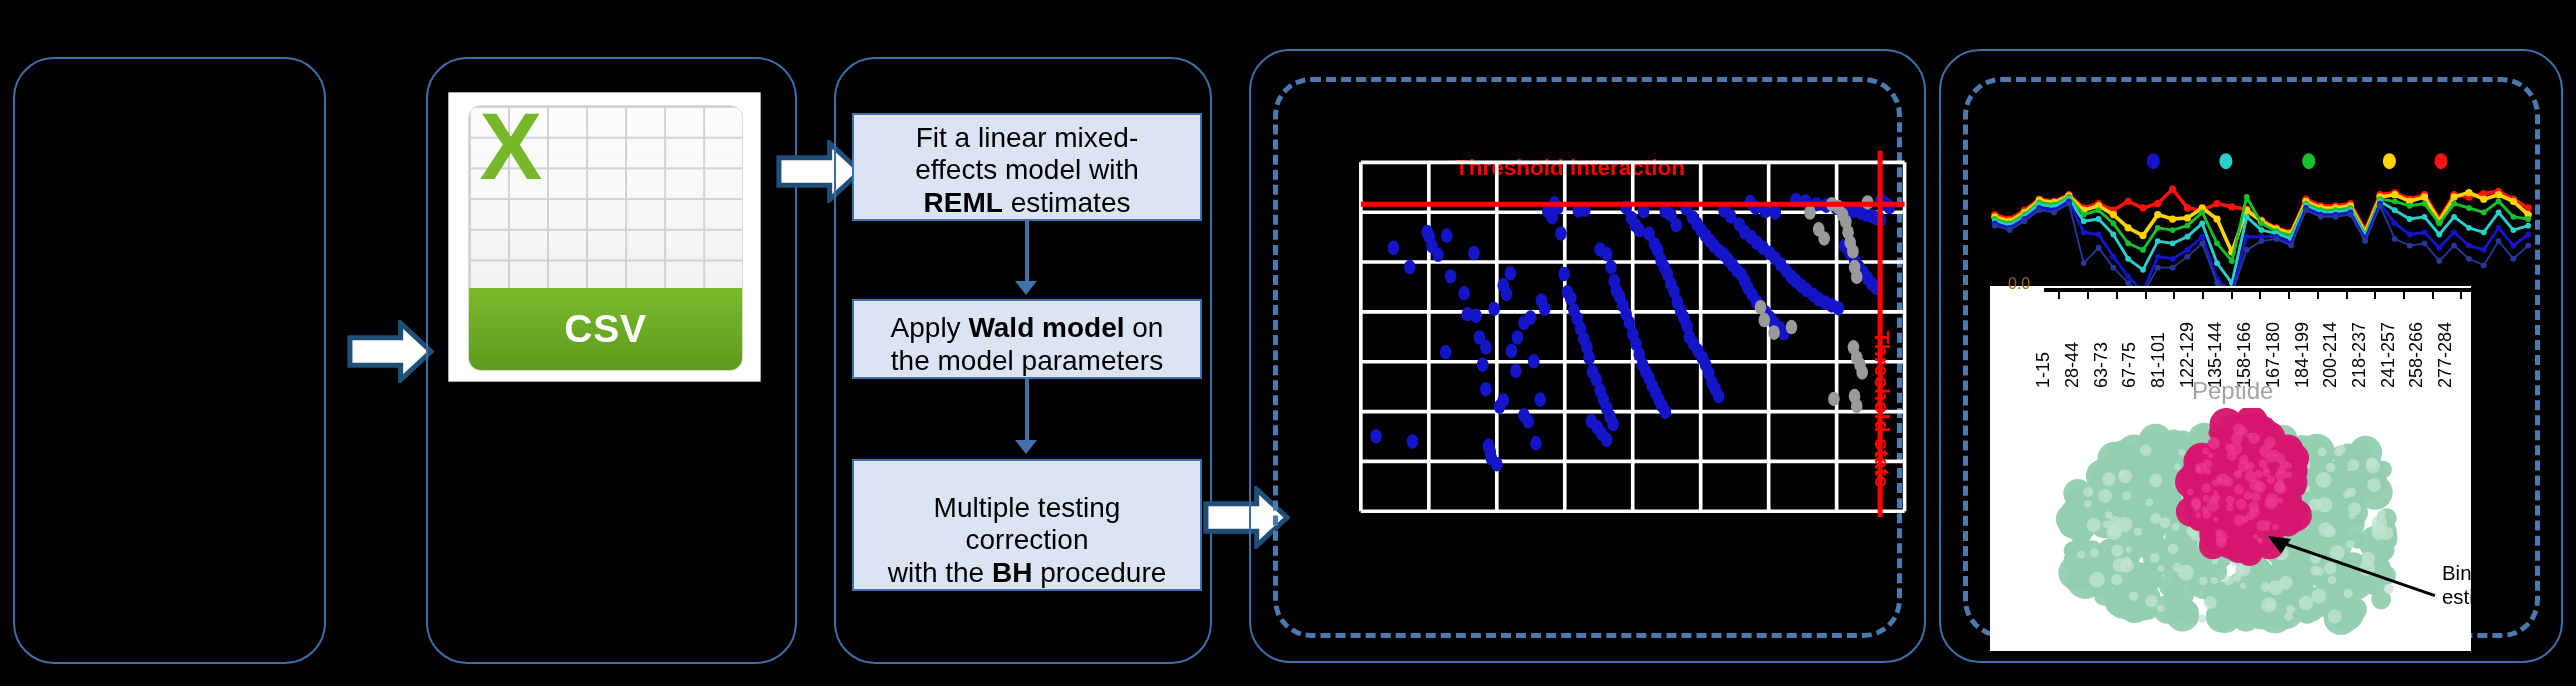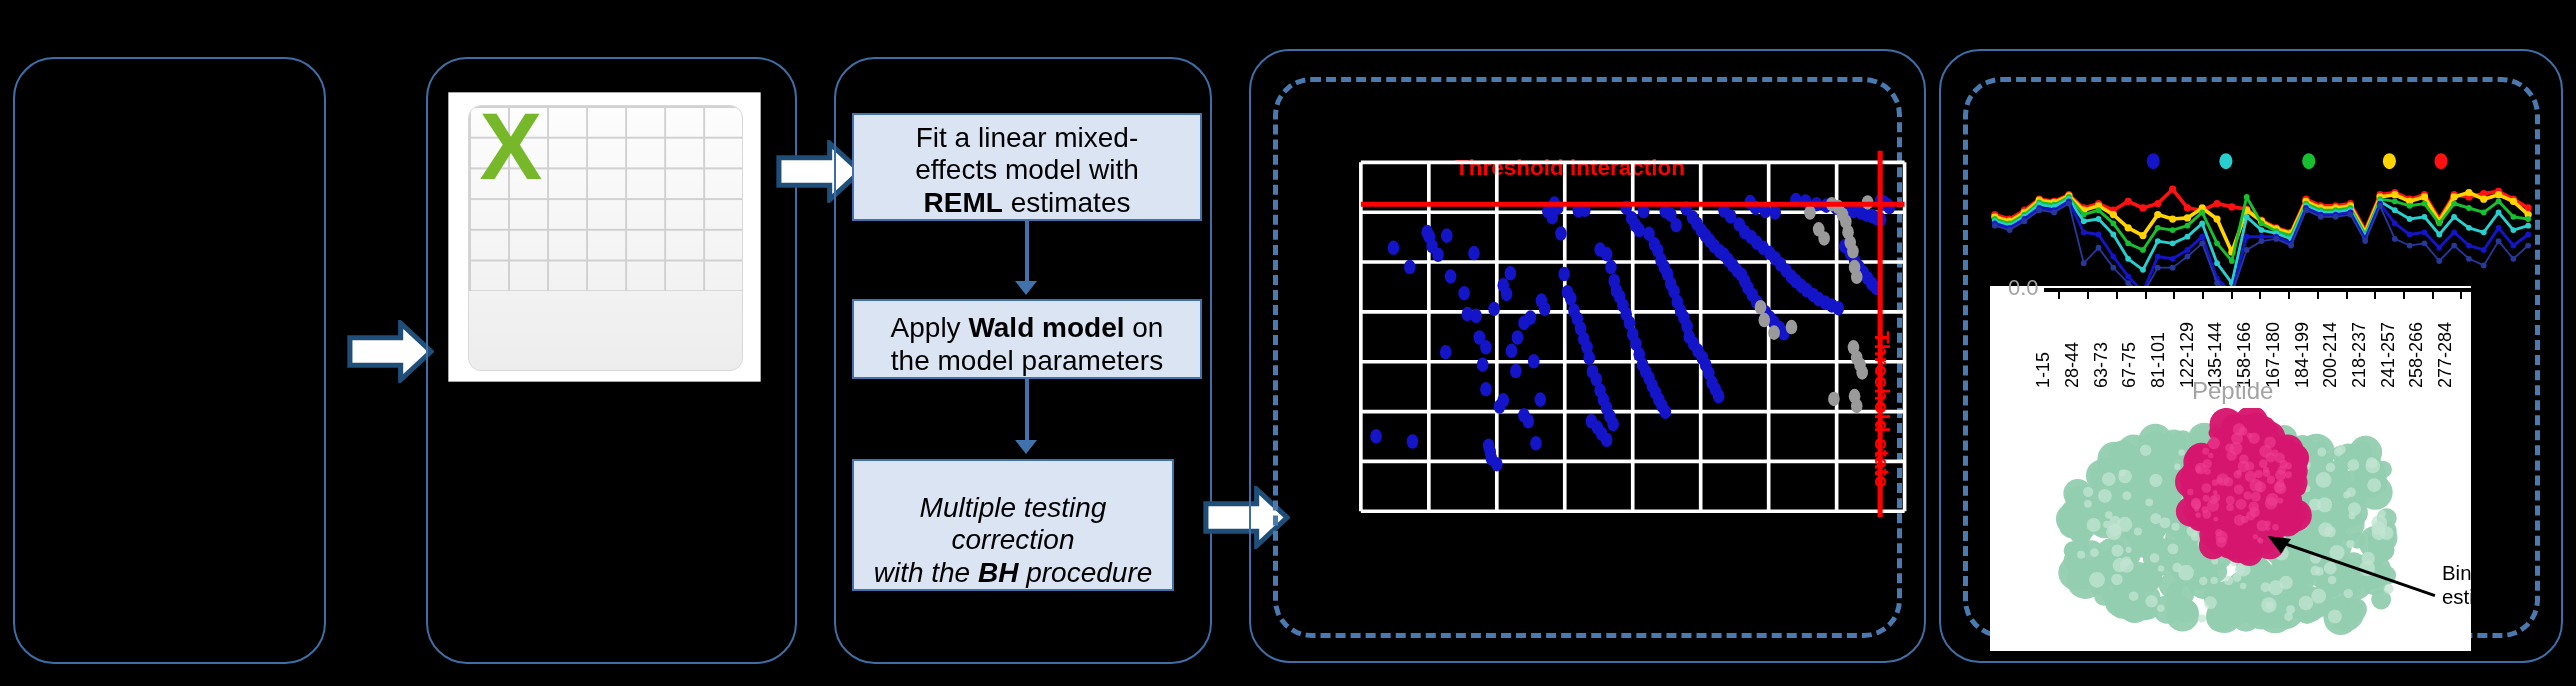--- a/index.html
+++ b/index.html
@@ -45,41 +45,44 @@
   .sc-title{position:absolute;color:#ff0000;font-size:22.5px;font-weight:bold;white-space:nowrap;}
   .sc-vtitle{position:absolute;color:#ff0000;font-size:21px;font-weight:bold;white-space:nowrap;
              transform:rotate(90deg);transform-origin:left top;}
 
   
   .linechart{position:absolute;}
   .pep-axis{position:absolute;background:#fff;}
   .pep-lbl{position:absolute;font-size:18px;color:#000;white-space:nowrap;
            transform:rotate(-90deg);transform-origin:left bottom;font-weight:500;}
   .pep-axis-title{position:absolute;font-size:24px;color:#a3a3a3;}
-  .ytick{position:absolute;font-size:22px;color:#a3a3a3;}
+  .ytick{position:absolute;font-size:16px;color:#a16207;}
   .struct{position:absolute;background:#fff;}
   .binding-lbl{position:absolute;font-size:20.4px;color:#000;line-height:1.2;}
 </style>
 </head>
 <body>
 
 <div class="panel" style="left:13px;top:57px;width:313px;height:607px;"></div>
 
 <div class="arrow" style="left:347px;top:320px;width:87px;height:63px;">
   <svg width="87" height="63" viewBox="0 0 120 86">
     <path d="M4 24 H74 V4 L116 43 L74 82 V62 H4 Z" fill="#ffffff" stroke="#1f4e79" stroke-width="7"></path>
   </svg>
 </div>
 
 <div class="panel" style="left:426px;top:57px;width:371px;height:607px;"></div>
 
 <div class="csvicon" style="left:449px;top:93px;width:311px;height:288px;">
   <div class="csv-inner">
     <div class="csv-grid"></div>
     <div class="csv-x">X</div>
+    <div class="csv-band">
+      <span>CSV</span>
+    </div>
   </div>
 </div>
 
 <div class="arrow" style="left:776px;top:140px;width:87px;height:63px;">
   <svg width="87" height="63" viewBox="0 0 120 86">
     <path d="M4 24 H74 V4 L116 43 L74 82 V62 H4 Z" fill="#ffffff" stroke="#1f4e79" stroke-width="7"></path>
   </svg>
 </div>
 
 <div class="panel" style="left:834px;top:57px;width:378px;height:607px;"></div>
@@ -93,21 +96,21 @@
 <div class="vtip" style="left:1015px;top:281px;"></div>
 
 <div class="procbox" style="left:852px;top:299px;width:350px;height:80px;">
   <div class="txt">
     Apply <b>Wald model</b> on<br>the model parameters
   </div>
 </div>
 <div class="vconn" style="left:1025px;top:379px;height:61px;"></div>
 <div class="vtip" style="left:1015px;top:440px;"></div>
 
-<div class="procbox" style="left:852px;top:459px;width:322px;height:132px;font-style:italic;">
+<div class="procbox" style="left:852px;top:459px;width:350px;height:132px;">
   <div class="txt">
     Multiple testing<br>correction<br>with the <b>BH</b> procedure
   </div>
 </div>
 
 <div class="arrow" style="left:1203px;top:486px;width:87px;height:63px;">
   <svg width="87" height="63" viewBox="0 0 120 86">
     <path d="M4 24 H74 V4 L116 43 L74 82 V62 H4 Z" fill="#ffffff" stroke="#1f4e79" stroke-width="7"></path>
   </svg>
 </div>

